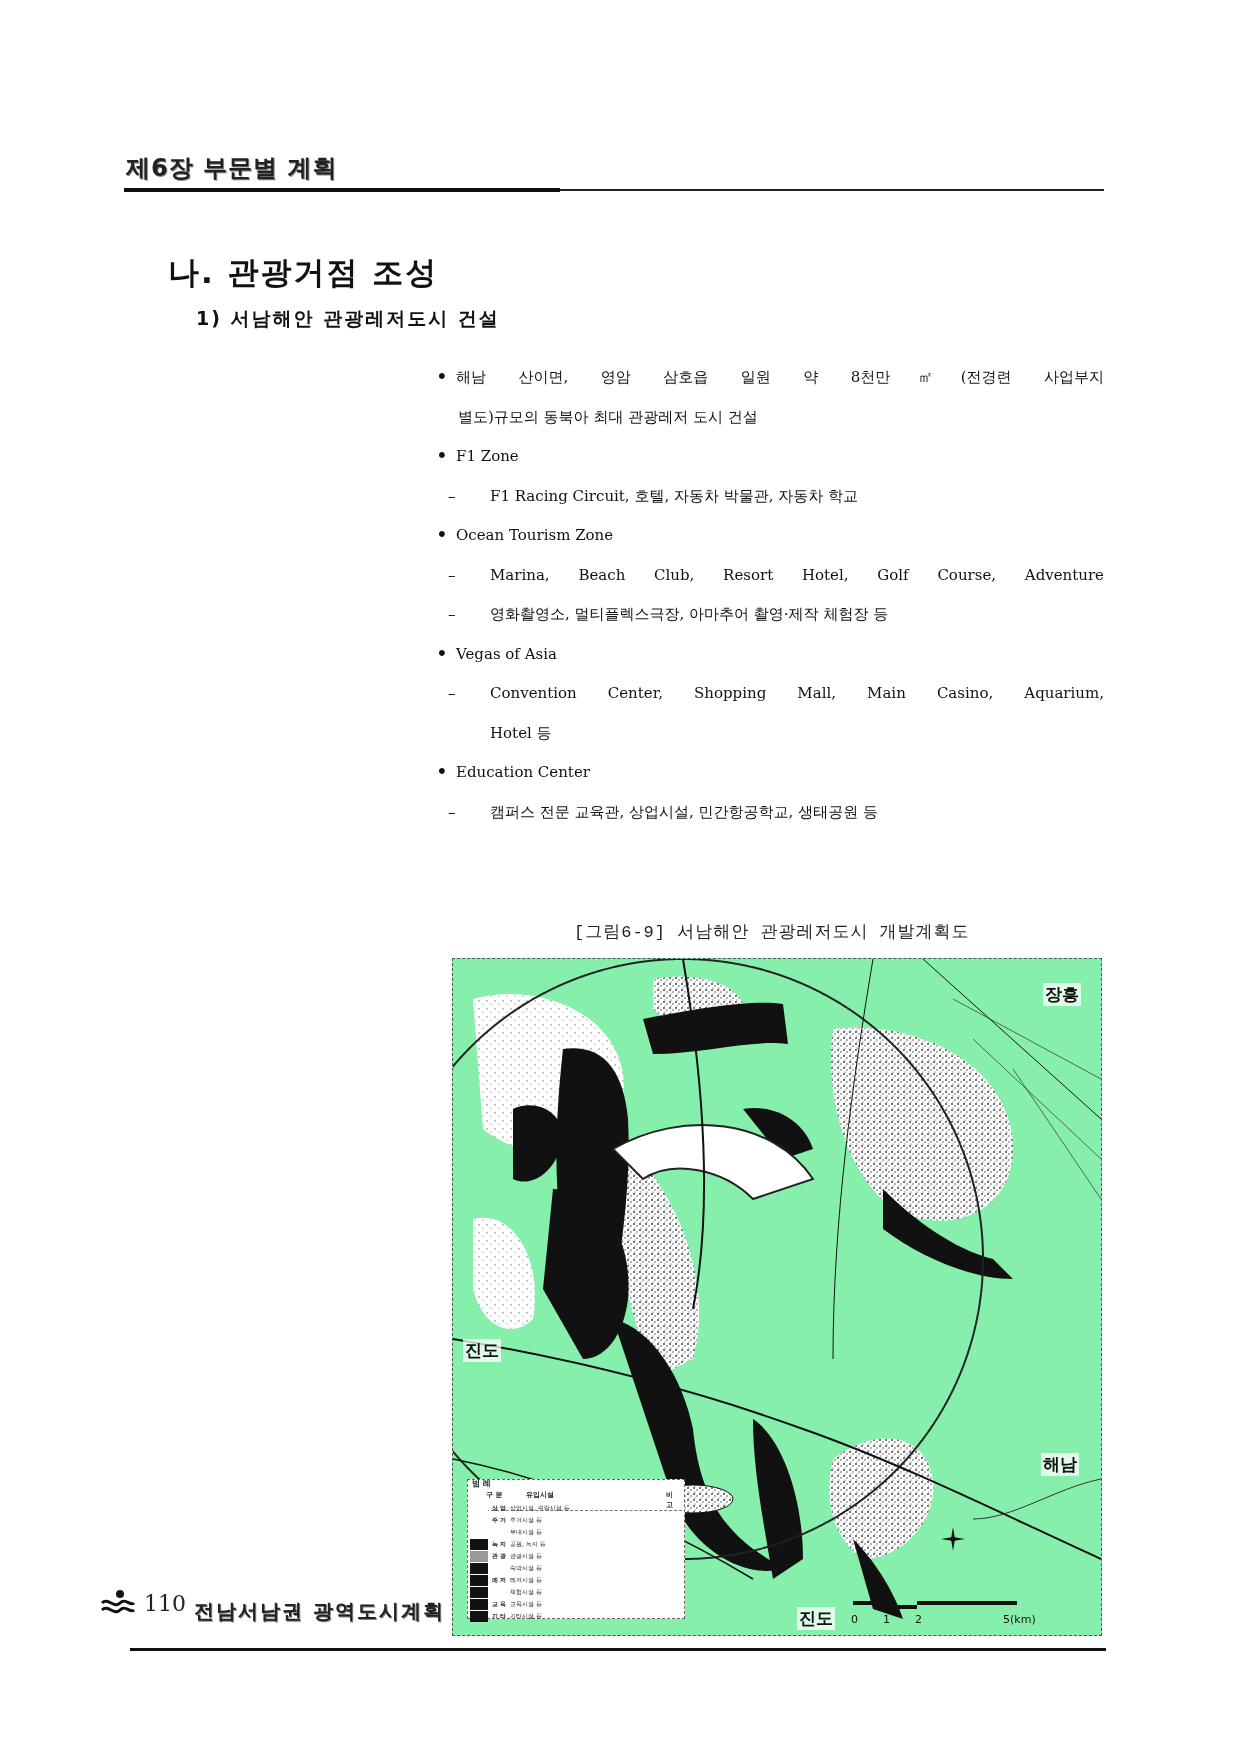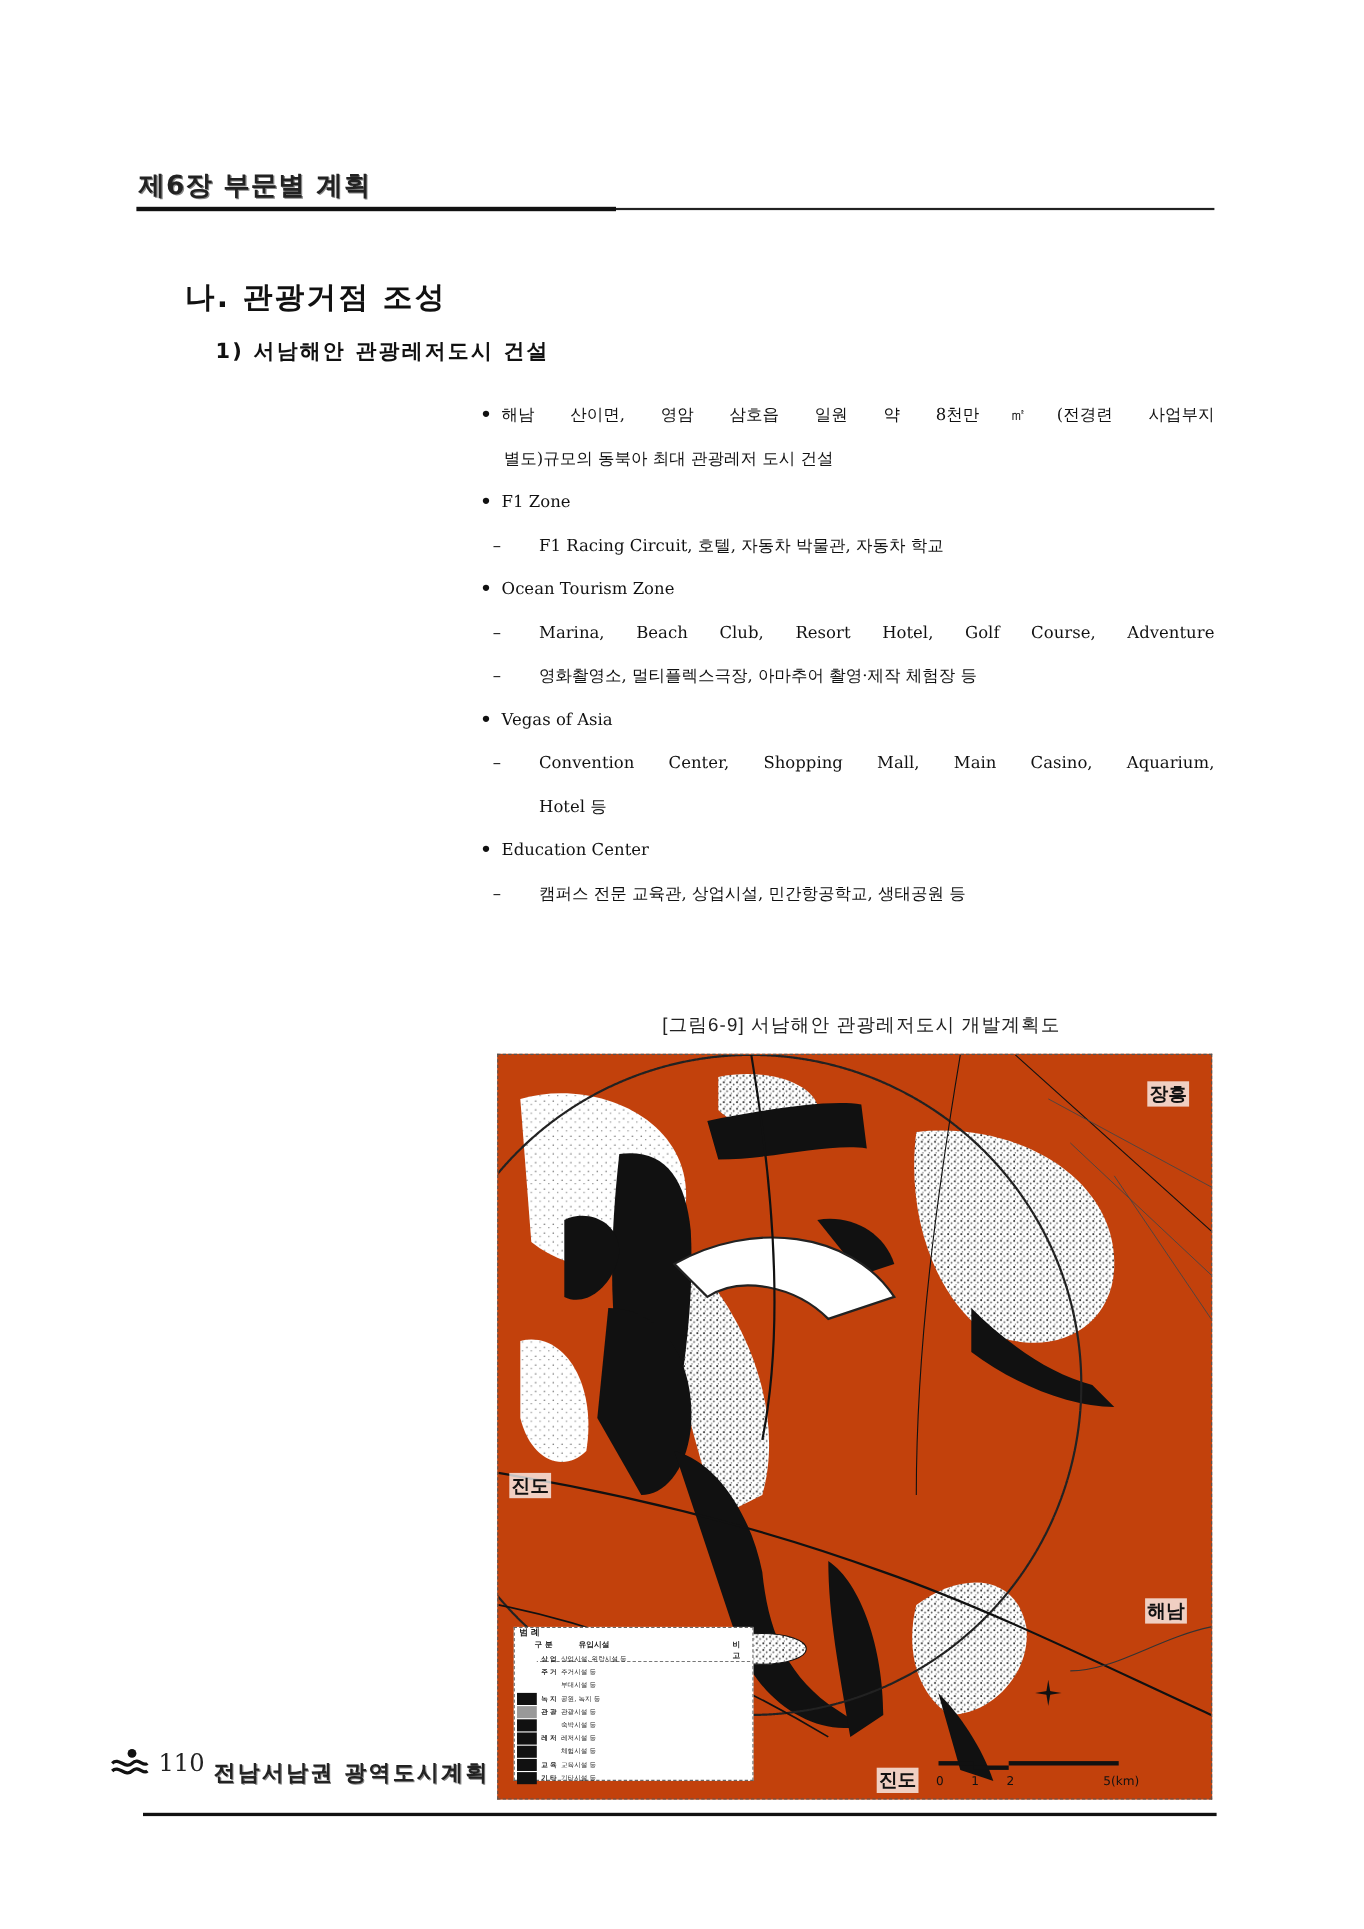--- a/index.html
+++ b/index.html
@@ -4,34 +4,34 @@
 <style>
   html, body { margin:0; padding:0; background:#ffffff; }
   body { width:1240px; height:1754px; position:relative; overflow:hidden;
          font-family:"DejaVu Serif", "Liberation Serif", serif; color:#111; }
   .chapter-header { position:absolute; left:126px; top:152px; font-family:"DejaVu Sans", sans-serif;
          font-size:24px; font-weight:bold; letter-spacing:1px; color:#222;
          text-shadow: 1px 1px 0 #888; }
   .header-rule-thick { position:absolute; left:124px; top:188px; width:436px; height:4px; background:#111; }
   .header-rule-thin { position:absolute; left:560px; top:189px; width:544px; height:2px; background:#222; }
   .section-title { position:absolute; left:168px; top:252px; font-family:"DejaVu Sans", sans-serif;
-         font-size:27px; font-weight:bold; letter-spacing:2px; }
+         font-size:31px; font-weight:bold; letter-spacing:2px; }
   .subsection-title { position:absolute; left:196px; top:306px; font-family:"DejaVu Sans", sans-serif;
          font-size:19px; font-weight:bold; letter-spacing:2px; }
   .content { position:absolute; left:436px; top:358px; width:668px; font-size:15px; line-height:39.5px; }
   .bullet { position:relative; padding-left:20px; }
   .bullet::before { content:"•"; position:absolute; left:0; top:0; font-size:20px; }
   .dash { position:relative; padding-left:42px; margin-left:12px; }
   .dash .dash-mark { position:absolute; left:0; top:0; }
   .cont { padding-left:42px; margin-left:12px; }
   .justify { text-align:justify; text-align-last:justify; }
-  .figure-caption { position:absolute; left:574px; top:920px; font-family:Liberation Sans, sans-serif;
-         font-size:17px; letter-spacing:1px; color:#222;margin-left:28px; }
+  .figure-caption { position:absolute; left:574px; top:920px; font-family:Liberation Mono, monospace;
+         font-size:17px; letter-spacing:1px; color:#222; }
   .map-frame { position:absolute; left:452px; top:958px; width:648px; height:676px;
-         border:1px dashed #555; overflow:hidden; background:#c2410c; }
+         border:1px dashed #555; overflow:hidden; background:#86efac; }
   .map-svg { position:absolute; left:0; top:0; }
   .map-label { position:absolute; font-family:"DejaVu Sans", sans-serif; font-weight:bold; font-size:17px;
          color:#111; background:rgba(255,255,255,0.75); padding:0 2px; }
   .legend { position:absolute; left:14px; top:520px; width:216px; height:138px; border:1px dashed #666;
          background:#fff; font-family:"DejaVu Sans", sans-serif; font-size:6px; color:#222; }
   .legend-title { position:absolute; left:4px; top:-2px; font-size:8px; font-weight:bold; }
   .legend-head { position:absolute; left:18px; top:10px; width:196px; display:flex; font-size:7px; font-weight:bold; border-bottom:1px dashed #777; }
   .legend-head span { display:inline-block; }
   .legend-rows { position:absolute; left:2px; top:22px; width:212px; }
   .legend-row { display:flex; align-items:center; height:12px; }

